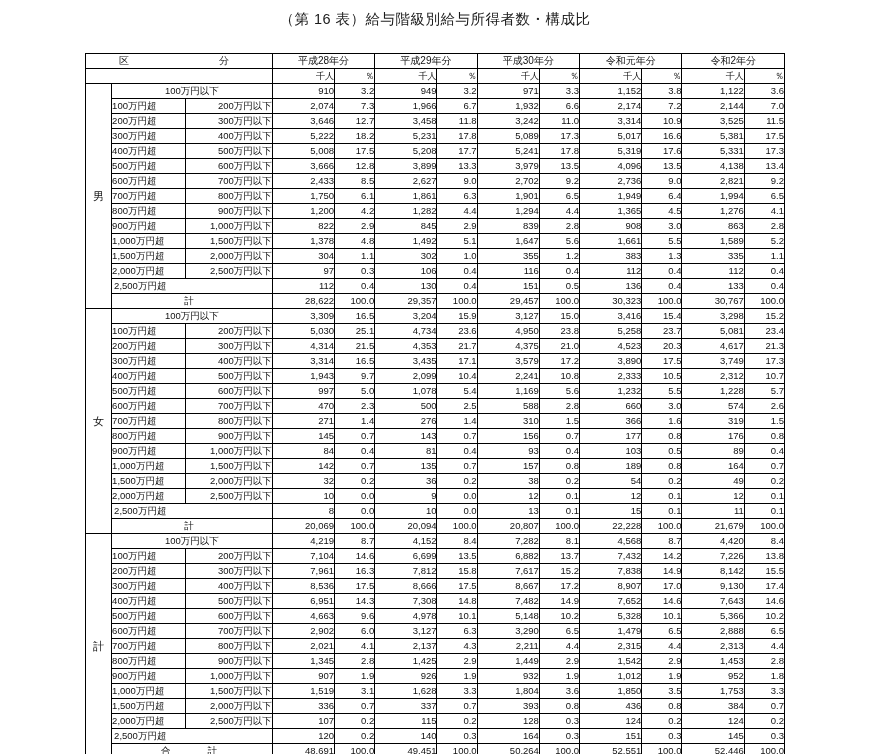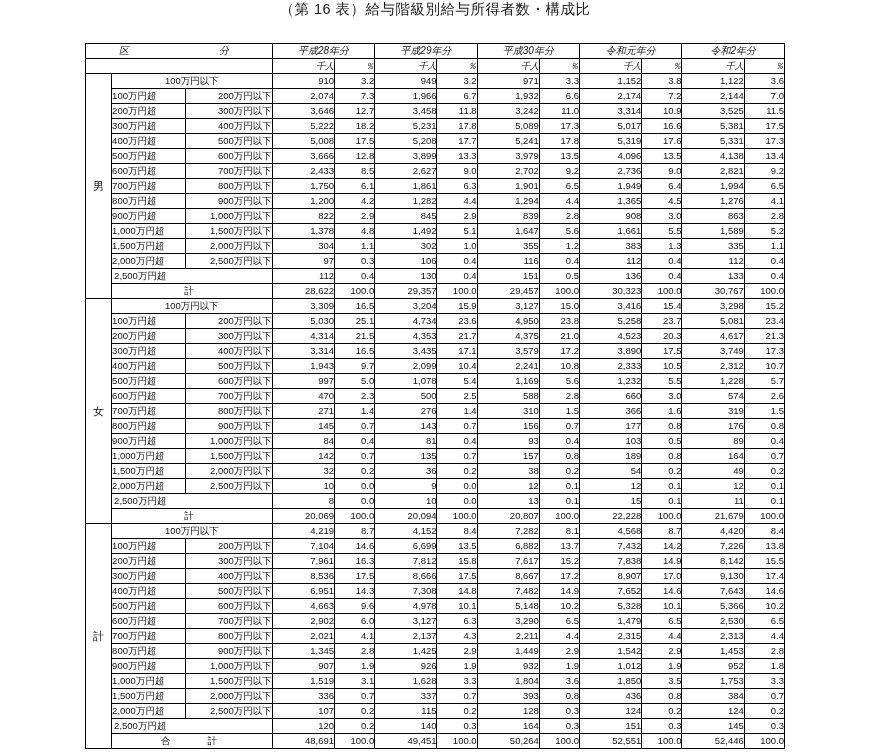--- a/index.html
+++ b/index.html
@@ -10,20 +10,21 @@
   body {
     width: 870px;
     height: 754px;
     font-family: "Liberation Sans", sans-serif;
     color: #111;
     overflow: hidden;
   }
   #page-title {
     text-align: center;
     font-size: 14.5px;
+    padding-top: 10px;
     letter-spacing: 0.5px;
     color: #1a1a1a;
   }
   #table-wrap {
     margin: 24px auto 0 auto;
     width: 700px;
   }
   table.main {
     border-collapse: collapse;
     width: 100%;
@@ -42,21 +43,20 @@
   col.c-grp { width: 26px; }
   col.c-rng1 { width: 74px; }
   col.c-rng2 { width: 86px; }
   col.c-val { width: 62px; }
   col.c-pct { width: 40px; }
 
   thead td {
     text-align: center;
     height: 17px;
     font-size: 10px;
-    font-style: italic;
   }
   .hdr-kubun {
     letter-spacing: 10px;
     padding-left: 14px;
   }
   .unit-row td {
     text-align: right;
     padding-right: 4px;
     height: 13px;
     font-size: 9px;
@@ -651,21 +651,21 @@
           <td class="rng1">600万円超</td>
           <td class="rng2">700万円以下</td>
           <td class="val">2,902</td>
           <td class="pct">6.0</td>
           <td class="val">3,127</td>
           <td class="pct">6.3</td>
           <td class="val">3,290</td>
           <td class="pct">6.5</td>
           <td class="val">1,479</td>
           <td class="pct">6.5</td>
-          <td class="val">2,530</td>
+          <td class="val">2,888</td>
           <td class="pct">6.5</td>
         </tr>
         <tr>
           <td class="rng1">700万円超</td>
           <td class="rng2">800万円以下</td>
           <td class="val">2,021</td>
           <td class="pct">4.1</td>
           <td class="val">2,137</td>
           <td class="pct">4.3</td>
           <td class="val">2,211</td>

